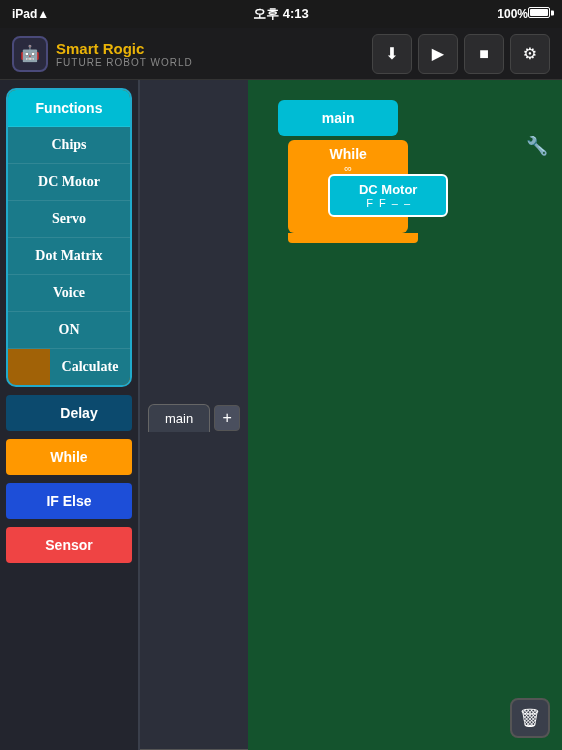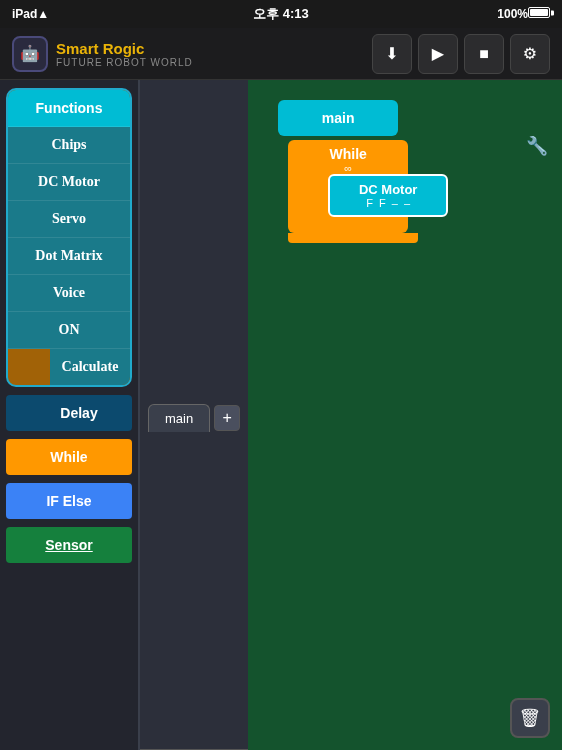--- a/index.html
+++ b/index.html
@@ -150,22 +150,22 @@
       padding: 10px 8px;
       text-align: center;
       color: white;
       font-size: 14px;
       font-weight: 600;
       cursor: pointer;
       border-radius: 4px;
     }
     .sidebar-green { background: #0c4a6e; padding-left: 28px; }
     .sidebar-orange { background: #ff9800; }
-    .sidebar-pink { background: #3b82f6; }
-    .sidebar-teal { background: #15803d; text-decoration: underline; }
+    .sidebar-pink { background: #1d4ed8; }
+    .sidebar-teal { background: #ef4444; }
 
     
     #canvas-area {
       flex: 1;
       display: flex;
       flex-direction: row;
       background: #14532d;
       position: relative;
     }
 

